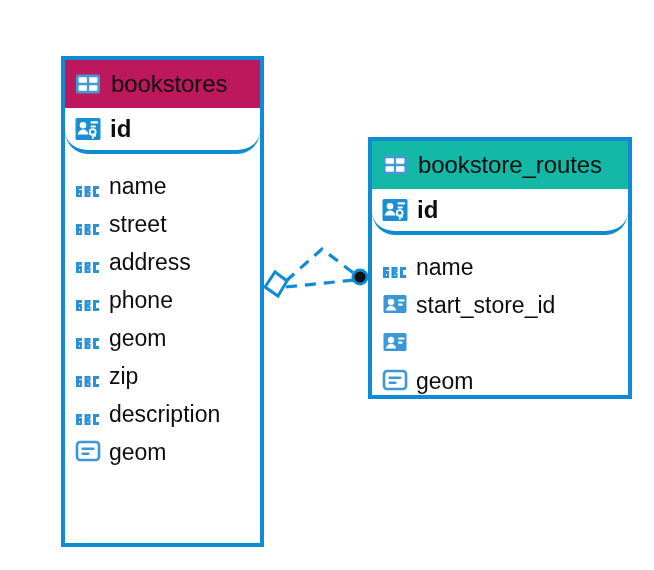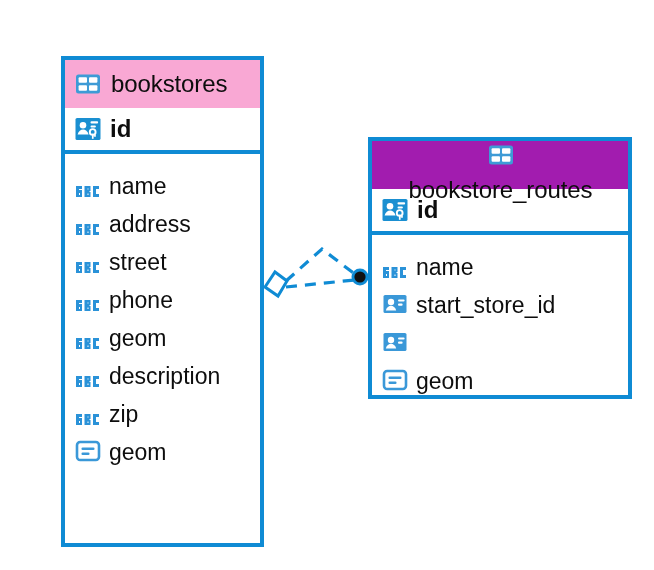--- a/index.html
+++ b/index.html
@@ -30,40 +30,41 @@
   }
 
   .entity-header {
     display: flex;
     align-items: center;
     box-sizing: border-box;
     height: 48px;
     padding: 0 8px 0 9px;
     gap: 9px;
   }
-  .entity-header.orange { background: #f9a8d4; }
-  .entity-header.grey   { background: #a21caf; flex-direction: column; }
+  .entity-header.orange { background: #be185d; }
+  .entity-header.grey   { background: #14b8a6; }
 
   .entity-title {
     font-size: 24px;
     color: #0d0d0d;
     line-height: 1;
     white-space: nowrap;
     letter-spacing: -0.1px;
   }
 
   .pk-row {
     display: flex;
     align-items: center;
     box-sizing: border-box;
     height: 46px;
     padding: 0 8px 0 9px;
     gap: 8px;
     border-bottom: 4px solid #0f8bd4;
     background: #ffffff;
+    border-radius: 23px;
   }
   .pk-row .field-name {
     font-size: 24px;
     font-weight: bold;
     color: #0d0d0d;
     line-height: 1;
     white-space: nowrap;
   }
 
   .fields {
@@ -172,42 +173,42 @@
 
 
       <div class="field-row">
         <span class="icon icon-abc">
           <svg viewBox="0 0 26 16" xmlns="http://www.w3.org/2000/svg">
             <path d="M1 15 V4 h6 v3 h-3 v1 h3 v7 h-6 z M4 11 v2 h1 v-2 z" fill="#2a92d8"></path>
             <path d="M9.5 15 V4 h6 v5 h-1 v1 h1 v5 h-6 z M12.5 6.5 v1 h1 v-1 z M12.5 11.5 v1.5 h1 v-1.5 z" fill="#2a92d8"></path>
             <path d="M18 15 V4 h6 v3 h-3 v5 h3 v3 z" fill="#2a92d8"></path>
           </svg>
         </span>
+        <span class="field-name">street</span>
+      </div>
+
+      <div class="field-row">
+        <span class="icon icon-abc">
+          <svg viewBox="0 0 26 16" xmlns="http://www.w3.org/2000/svg">
+            <path d="M1 15 V4 h6 v3 h-3 v1 h3 v7 h-6 z M4 11 v2 h1 v-2 z" fill="#2a92d8"></path>
+            <path d="M9.5 15 V4 h6 v5 h-1 v1 h1 v5 h-6 z M12.5 6.5 v1 h1 v-1 z M12.5 11.5 v1.5 h1 v-1.5 z" fill="#2a92d8"></path>
+            <path d="M18 15 V4 h6 v3 h-3 v5 h3 v3 z" fill="#2a92d8"></path>
+          </svg>
+        </span>
         <span class="field-name">address</span>
       </div>
 
       <div class="field-row">
         <span class="icon icon-abc">
           <svg viewBox="0 0 26 16" xmlns="http://www.w3.org/2000/svg">
             <path d="M1 15 V4 h6 v3 h-3 v1 h3 v7 h-6 z M4 11 v2 h1 v-2 z" fill="#2a92d8"></path>
             <path d="M9.5 15 V4 h6 v5 h-1 v1 h1 v5 h-6 z M12.5 6.5 v1 h1 v-1 z M12.5 11.5 v1.5 h1 v-1.5 z" fill="#2a92d8"></path>
             <path d="M18 15 V4 h6 v3 h-3 v5 h3 v3 z" fill="#2a92d8"></path>
           </svg>
         </span>
-        <span class="field-name">street</span>
-      </div>
-
-      <div class="field-row">
-        <span class="icon icon-abc">
-          <svg viewBox="0 0 26 16" xmlns="http://www.w3.org/2000/svg">
-            <path d="M1 15 V4 h6 v3 h-3 v1 h3 v7 h-6 z M4 11 v2 h1 v-2 z" fill="#2a92d8"></path>
-            <path d="M9.5 15 V4 h6 v5 h-1 v1 h1 v5 h-6 z M12.5 6.5 v1 h1 v-1 z M12.5 11.5 v1.5 h1 v-1.5 z" fill="#2a92d8"></path>
-            <path d="M18 15 V4 h6 v3 h-3 v5 h3 v3 z" fill="#2a92d8"></path>
-          </svg>
-        </span>
         <span class="field-name">phone</span>
       </div>
 
       <div class="field-row">
         <span class="icon icon-abc">
           <svg viewBox="0 0 26 16" xmlns="http://www.w3.org/2000/svg">
             <path d="M1 15 V4 h6 v3 h-3 v1 h3 v7 h-6 z M4 11 v2 h1 v-2 z" fill="#2a92d8"></path>
             <path d="M9.5 15 V4 h6 v5 h-1 v1 h1 v5 h-6 z M12.5 6.5 v1 h1 v-1 z M12.5 11.5 v1.5 h1 v-1.5 z" fill="#2a92d8"></path>
             <path d="M18 15 V4 h6 v3 h-3 v5 h3 v3 z" fill="#2a92d8"></path>
           </svg>
@@ -216,32 +217,32 @@
       </div>
 
       <div class="field-row">
         <span class="icon icon-abc">
           <svg viewBox="0 0 26 16" xmlns="http://www.w3.org/2000/svg">
             <path d="M1 15 V4 h6 v3 h-3 v1 h3 v7 h-6 z M4 11 v2 h1 v-2 z" fill="#2a92d8"></path>
             <path d="M9.5 15 V4 h6 v5 h-1 v1 h1 v5 h-6 z M12.5 6.5 v1 h1 v-1 z M12.5 11.5 v1.5 h1 v-1.5 z" fill="#2a92d8"></path>
             <path d="M18 15 V4 h6 v3 h-3 v5 h3 v3 z" fill="#2a92d8"></path>
           </svg>
         </span>
+        <span class="field-name">zip</span>
+      </div>
+
+      <div class="field-row">
+        <span class="icon icon-abc">
+          <svg viewBox="0 0 26 16" xmlns="http://www.w3.org/2000/svg">
+            <path d="M1 15 V4 h6 v3 h-3 v1 h3 v7 h-6 z M4 11 v2 h1 v-2 z" fill="#2a92d8"></path>
+            <path d="M9.5 15 V4 h6 v5 h-1 v1 h1 v5 h-6 z M12.5 6.5 v1 h1 v-1 z M12.5 11.5 v1.5 h1 v-1.5 z" fill="#2a92d8"></path>
+            <path d="M18 15 V4 h6 v3 h-3 v5 h3 v3 z" fill="#2a92d8"></path>
+          </svg>
+        </span>
         <span class="field-name">description</span>
-      </div>
-
-      <div class="field-row">
-        <span class="icon icon-abc">
-          <svg viewBox="0 0 26 16" xmlns="http://www.w3.org/2000/svg">
-            <path d="M1 15 V4 h6 v3 h-3 v1 h3 v7 h-6 z M4 11 v2 h1 v-2 z" fill="#2a92d8"></path>
-            <path d="M9.5 15 V4 h6 v5 h-1 v1 h1 v5 h-6 z M12.5 6.5 v1 h1 v-1 z M12.5 11.5 v1.5 h1 v-1.5 z" fill="#2a92d8"></path>
-            <path d="M18 15 V4 h6 v3 h-3 v5 h3 v3 z" fill="#2a92d8"></path>
-          </svg>
-        </span>
-        <span class="field-name">zip</span>
       </div>
 
       <div class="field-row">
         <span class="icon icon-geom">
           <svg viewBox="0 0 26 26" xmlns="http://www.w3.org/2000/svg">
             <rect x="2" y="4" width="22" height="18" rx="3.2" fill="none" stroke="#3a98d8" stroke-width="2.6"></rect>
             <rect x="6.5" y="9.5" width="13" height="2.6" rx="1.1" fill="#3a98d8"></rect>
             <rect x="6.5" y="14.4" width="8" height="2.6" rx="1.1" fill="#3a98d8"></rect>
           </svg>
         </span>

